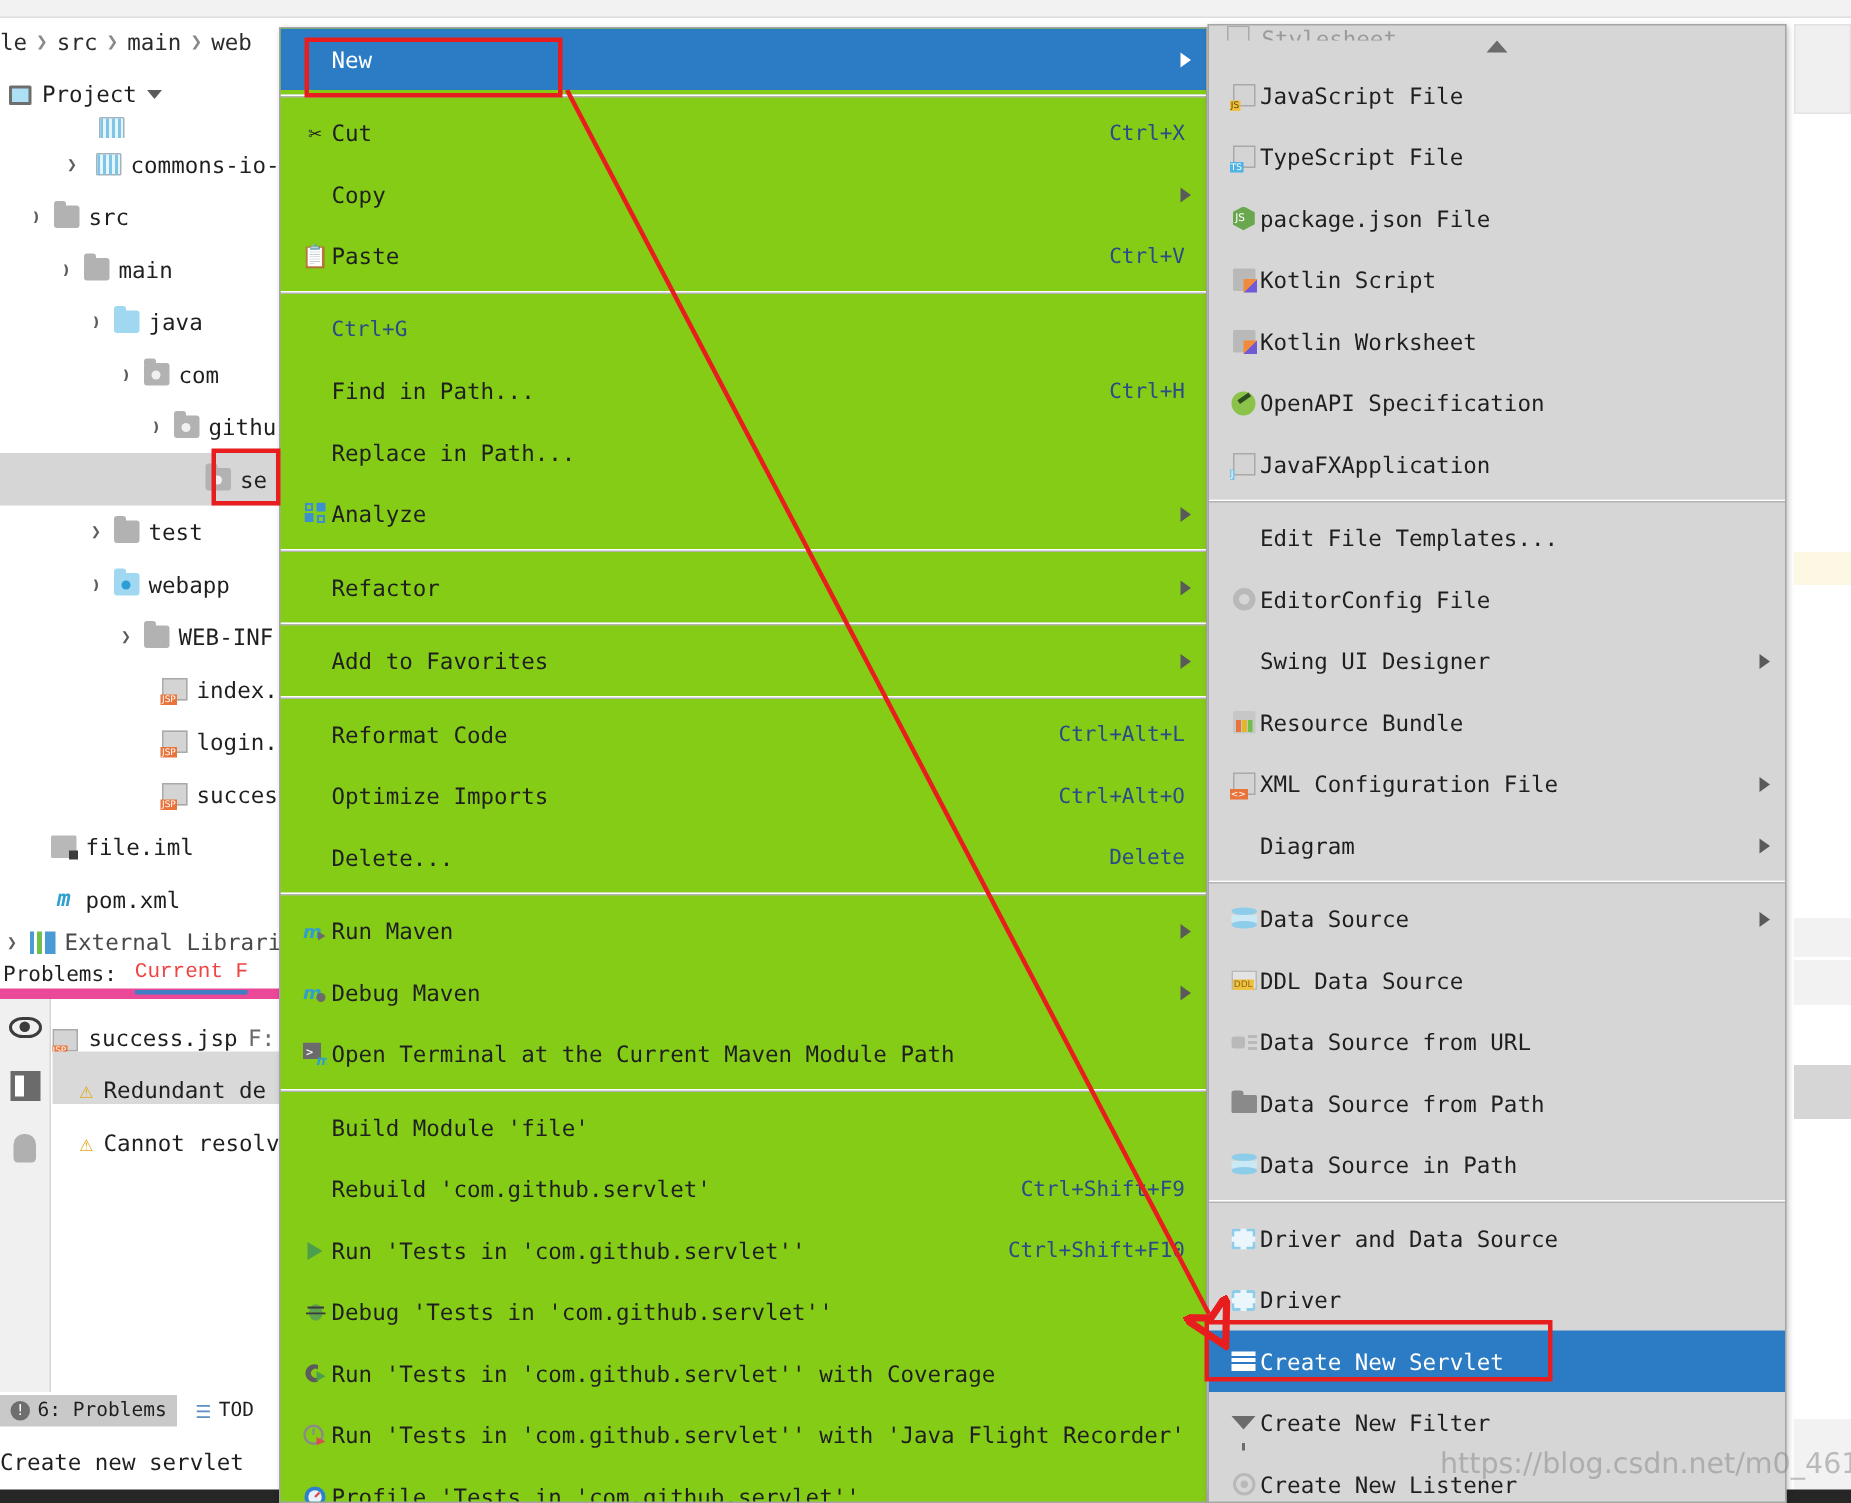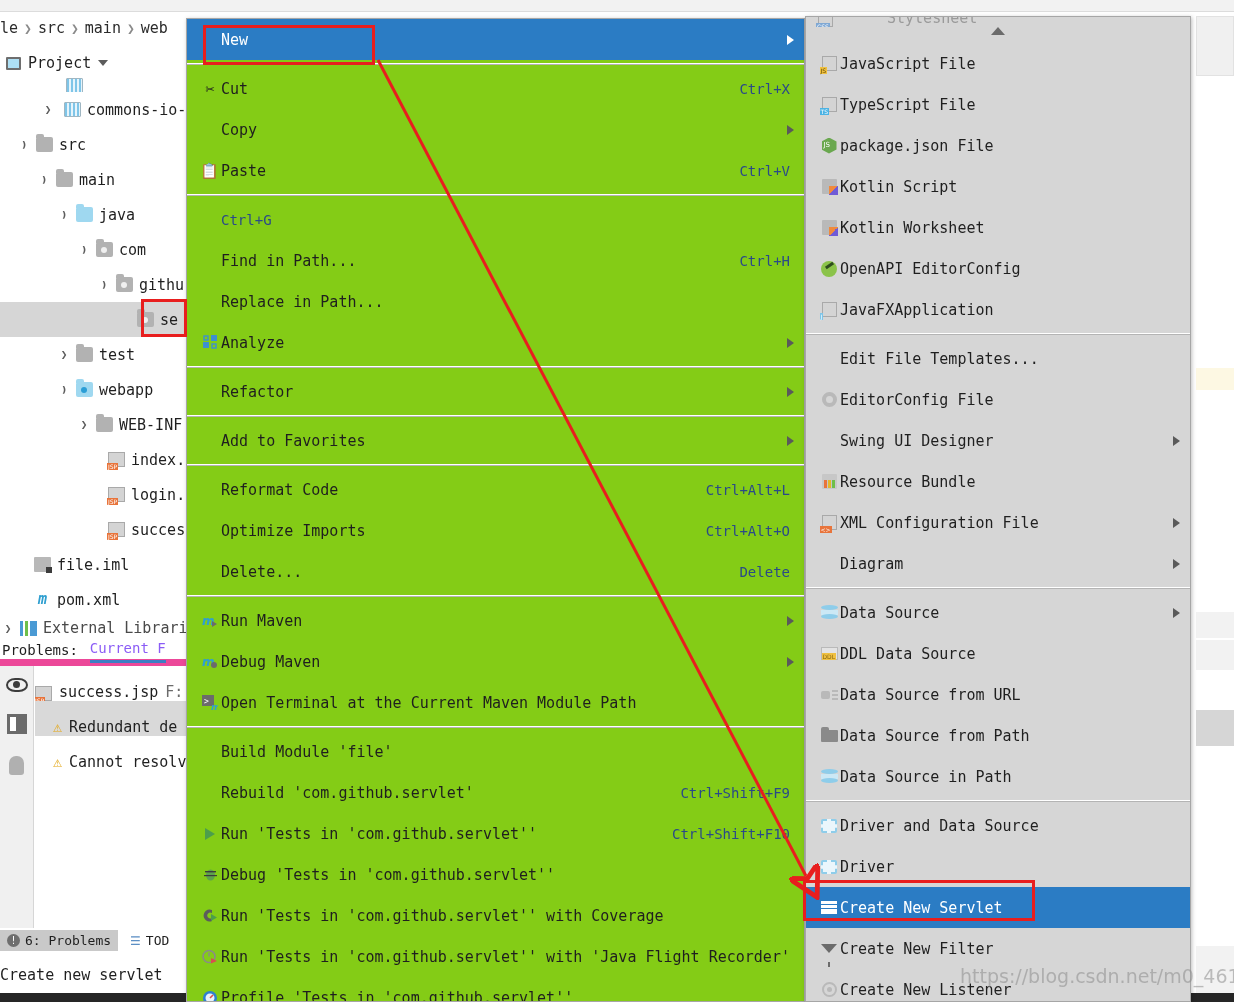--- a/index.html
+++ b/index.html
@@ -81,21 +81,21 @@
     border:3px solid #e81e1e; z-index: 30;
   }
 
   
   .problems-tabbar {
     position:absolute; left:0; top:640px; width:200px; height:26px;
     display:flex; align-items:center; gap:12px; font-size:14px;
     background:#fff; border-bottom:7px solid #ec4899;
   }
   .problems-tabbar .t1 { padding-left:2px; }
-  .problems-tabbar .t2 { color:#8b5cf6; border-bottom:3px solid #3d7ec4; height:26px; display:flex; align-items:center;}
+  .problems-tabbar .t2 { color:#ef4444; border-bottom:3px solid #3d7ec4; height:26px; display:flex; align-items:center;font-family:Liberation Mono, monospace;}
   .left-gutter {
     position:absolute; left:0; top:666px; width:34px; height:280px;
     background:#f0f0f0; border-right:1px solid #d6d6d6;
     display:flex; flex-direction:column; align-items:center; padding-top:12px; gap:22px;
   }
   .gutter-eye { width:22px; height:14px; position:relative;}
   .gutter-eye:before{content:"";position:absolute;inset:0;border:2px solid #3c3c3c;border-radius:50% / 60%;}
   .gutter-eye:after{content:"";position:absolute;left:7px;top:3px;width:7px;height:7px;background:#3c3c3c;border-radius:50%;}
   .gutter-split { width:20px; height:20px; background:#6b6b6b; position:relative;}
   .gutter-split:after{content:"";position:absolute;left:3px;top:3px;width:6px;height:14px;background:#fff;}
@@ -590,21 +590,21 @@
             <circle cx="8" cy="8" r="4.5" fill="#e9f2fb"></circle>
             <line x1="8" y1="8" x2="11" y2="5" stroke="#d94f4f" stroke-width="1.6"></line>
           </svg>
       </span>
       <span class="mi-label">Profile 'Tests in 'com.github.servlet''</span>
     </div>
   </div>
 
   <div class="sub">
 
-    <div class="clip-top" style="display:flex;align-items:flex-end;padding-left:12px;gap:46px;">
+    <div class="clip-top" style="display:flex;align-items:flex-start;padding-left:12px;">
       <span class="mi-ic chip css" style="width:15px;flex:0 0 15px;">
           <span>CSS</span>
         </span>
       <span style="padding-left:8px;color:#9a9a9a;font-size:15px;">Stylesheet</span>
     </div>
     <div class="scroll-up">
         <i></i>
       </div>
 
     <div class="mi">
@@ -643,21 +643,21 @@
       <span class="mi-ic">
           <span class="kotlin"></span>
         </span>
       <span class="mi-label">Kotlin Worksheet</span>
     </div>
 
     <div class="mi">
       <span class="mi-ic">
           <span class="openapi"></span>
         </span>
-      <span class="mi-label">OpenAPI EditorConfig</span>
+      <span class="mi-label">OpenAPI Specification</span>
     </div>
 
     <div class="mi">
       <span class="mi-ic">
           <span class="chip jfx">
             <span>J</span>
           </span>
         </span>
       <span class="mi-label">JavaFXApplication</span>
     </div>

